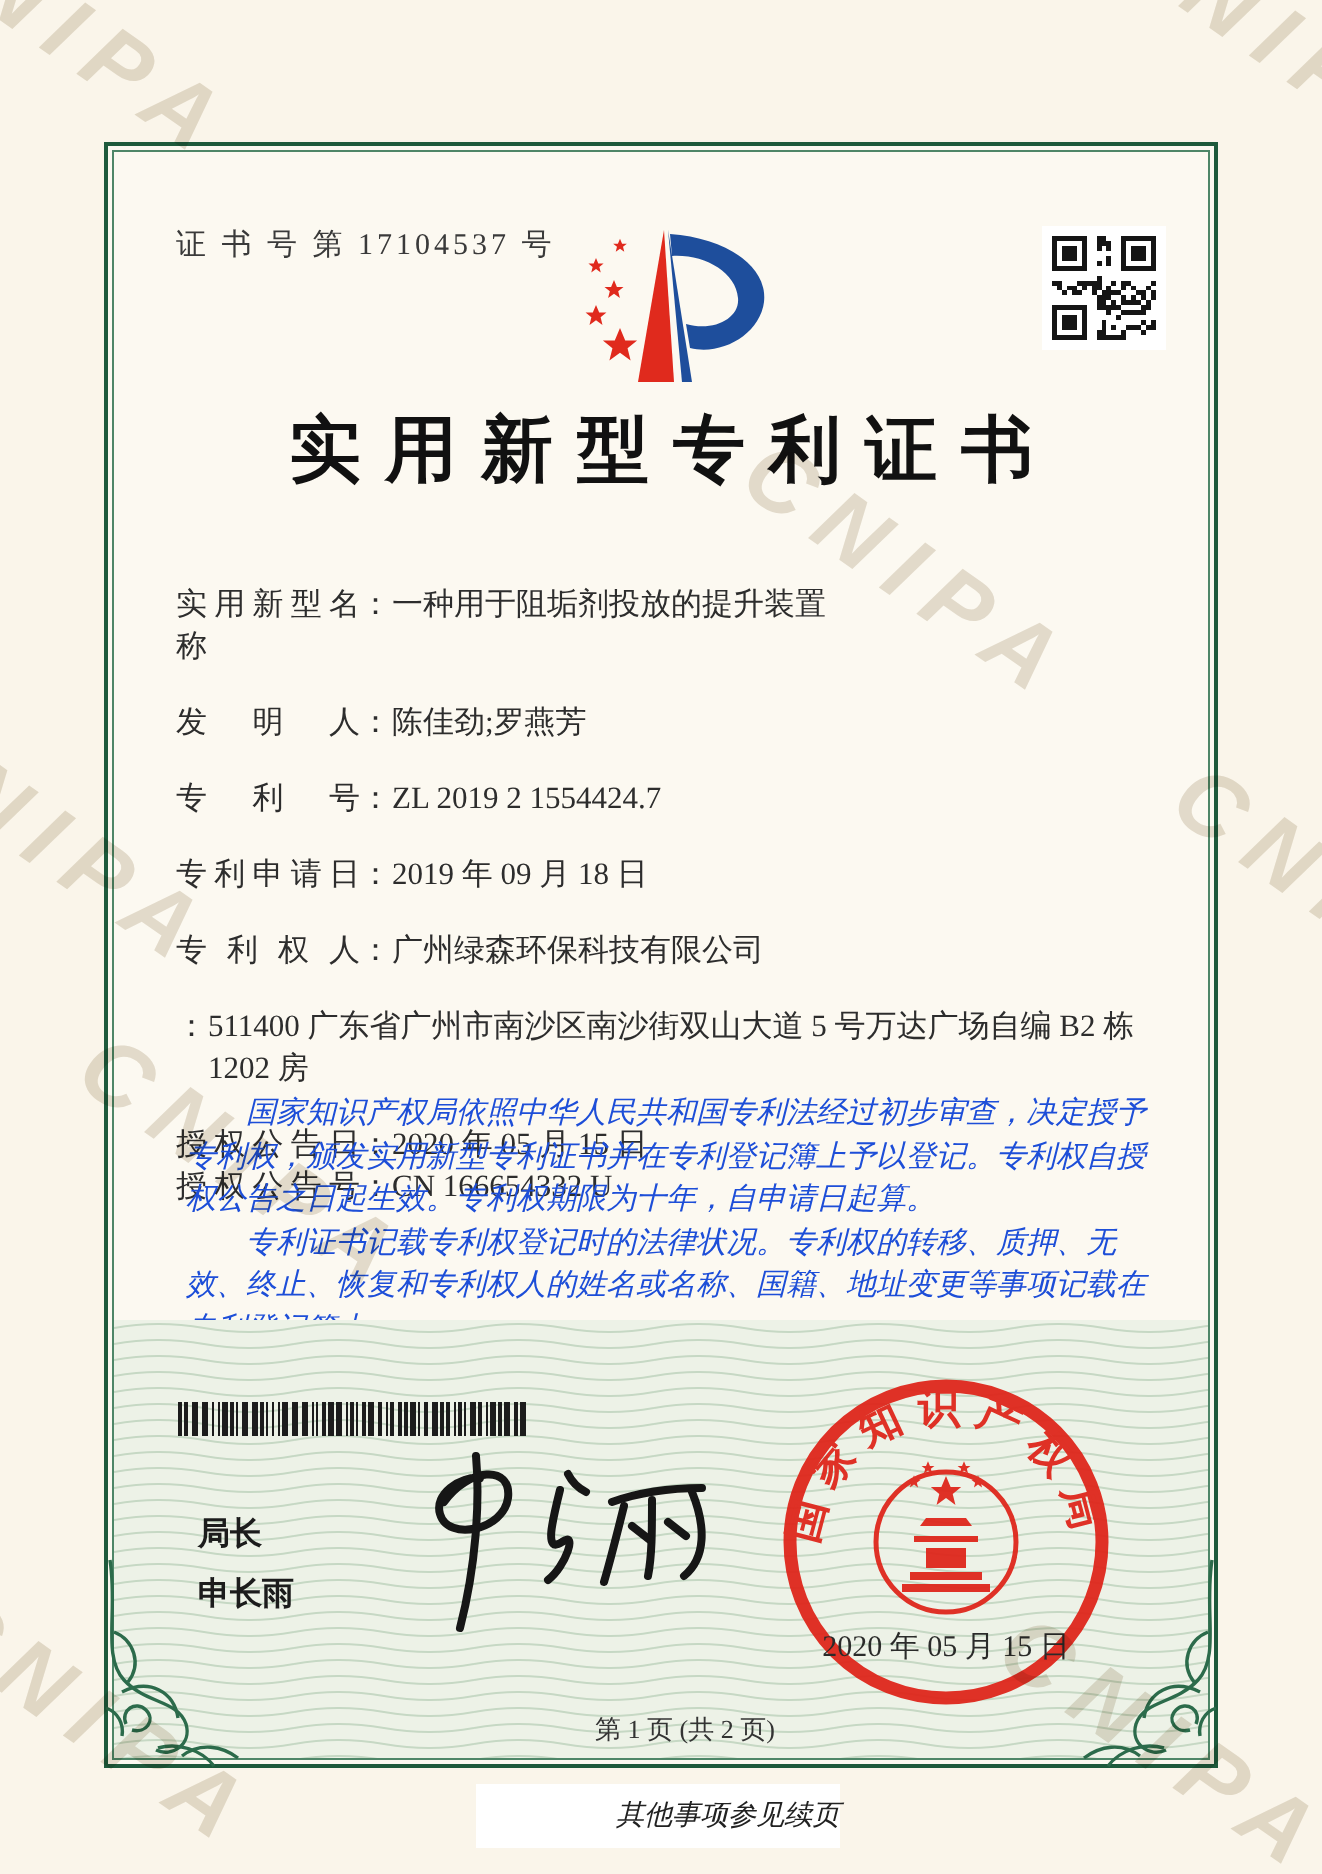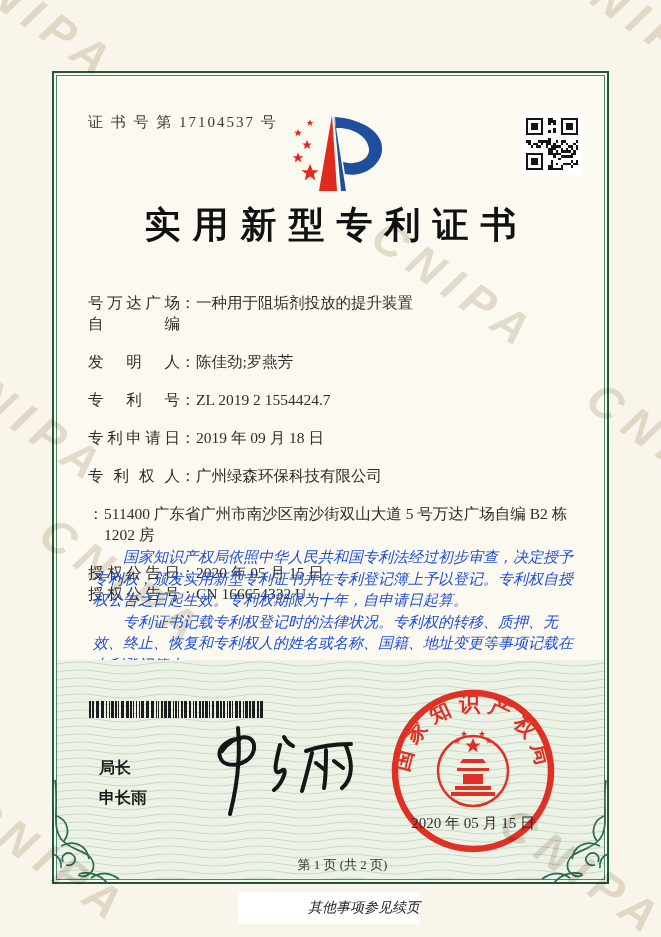--- a/index.html
+++ b/index.html
@@ -183,21 +183,21 @@
             <rect x="13" y="20" width="1" height="1"></rect>
             <rect x="14" y="20" width="1" height="1"></rect>
           </g>
       </svg>
     </div>
 
     <div class="title">实用新型专利证书</div>
 
     <div class="fields">
       <div class="frow">
-        <span class="flabel">号万达广场自编</span>
+        <span class="flabel">实用新型名称</span>
           <span class="fcolon">：</span>
         <span class="fvalue">一种用于阻垢剂投放的提升装置</span>
       </div>
       <div class="frow">
         <span class="flabel">发明人</span>
           <span class="fcolon">：</span>
         <span class="fvalue">陈佳劲;罗燕芳</span>
       </div>
       <div class="frow">
         <span class="flabel">专利号</span>

